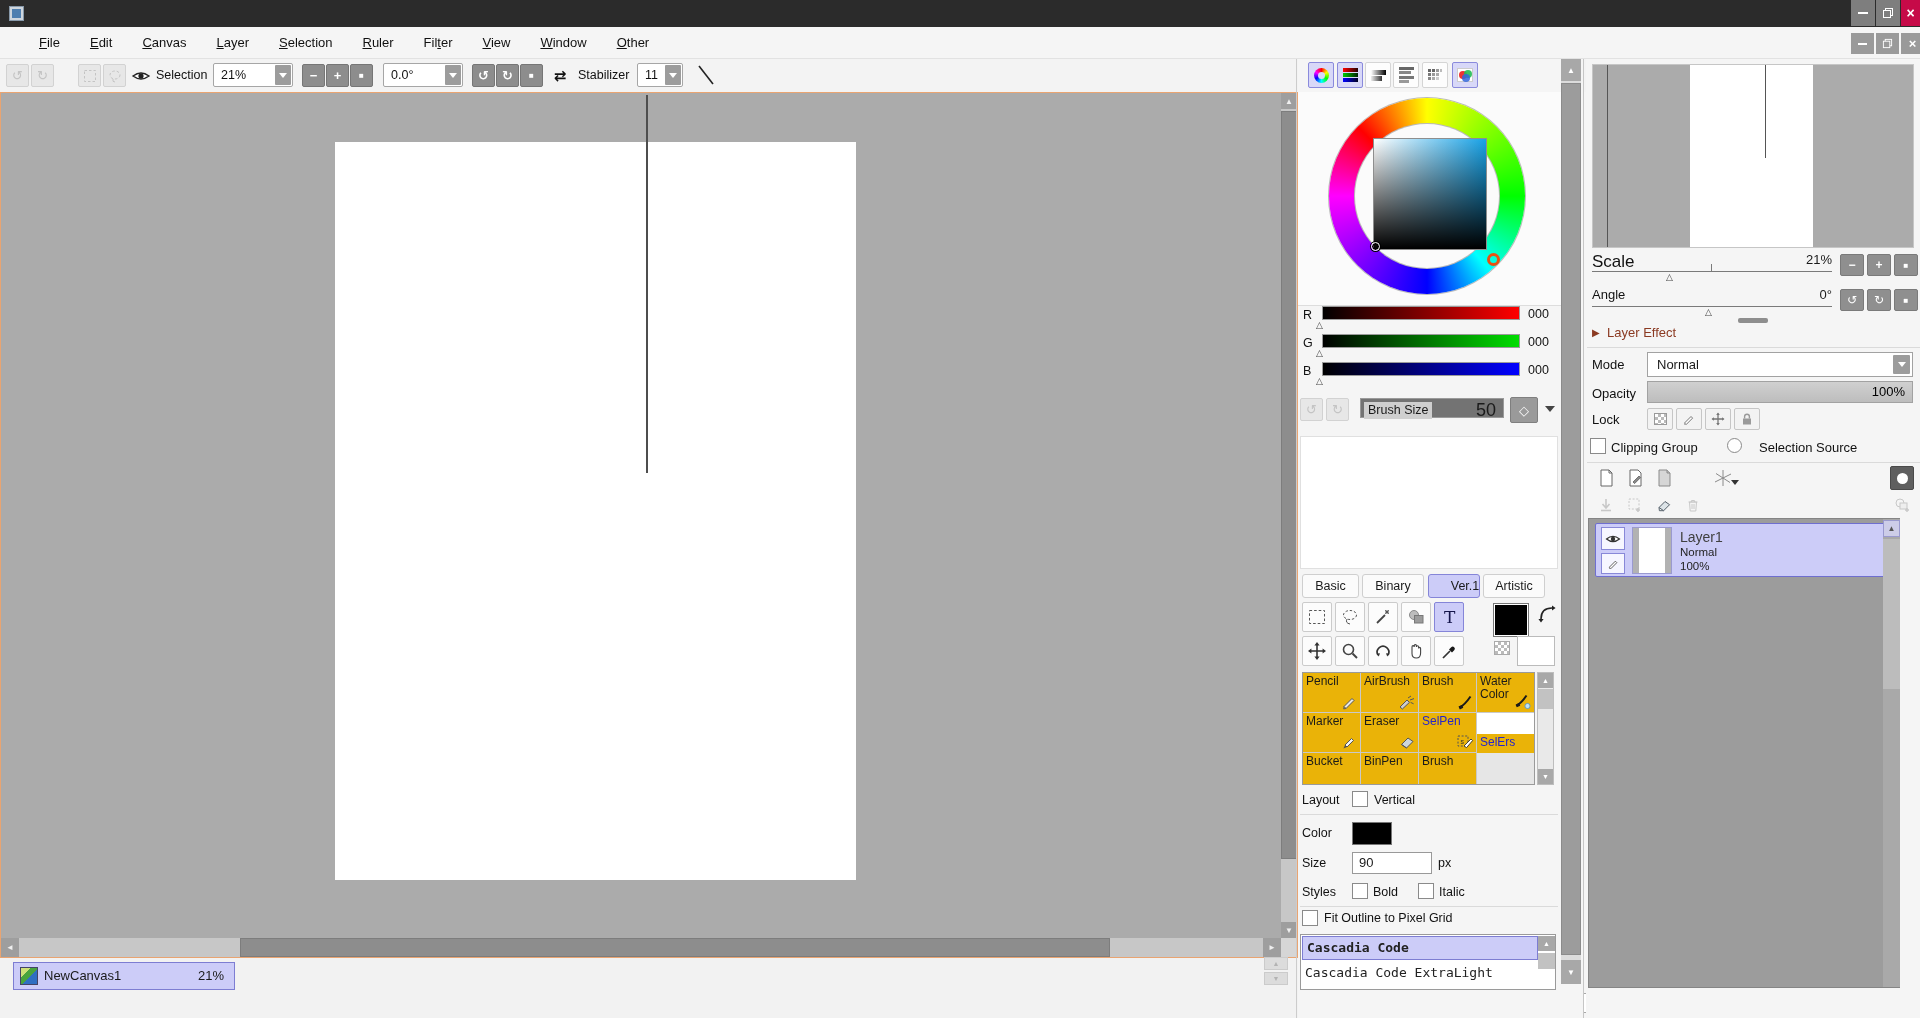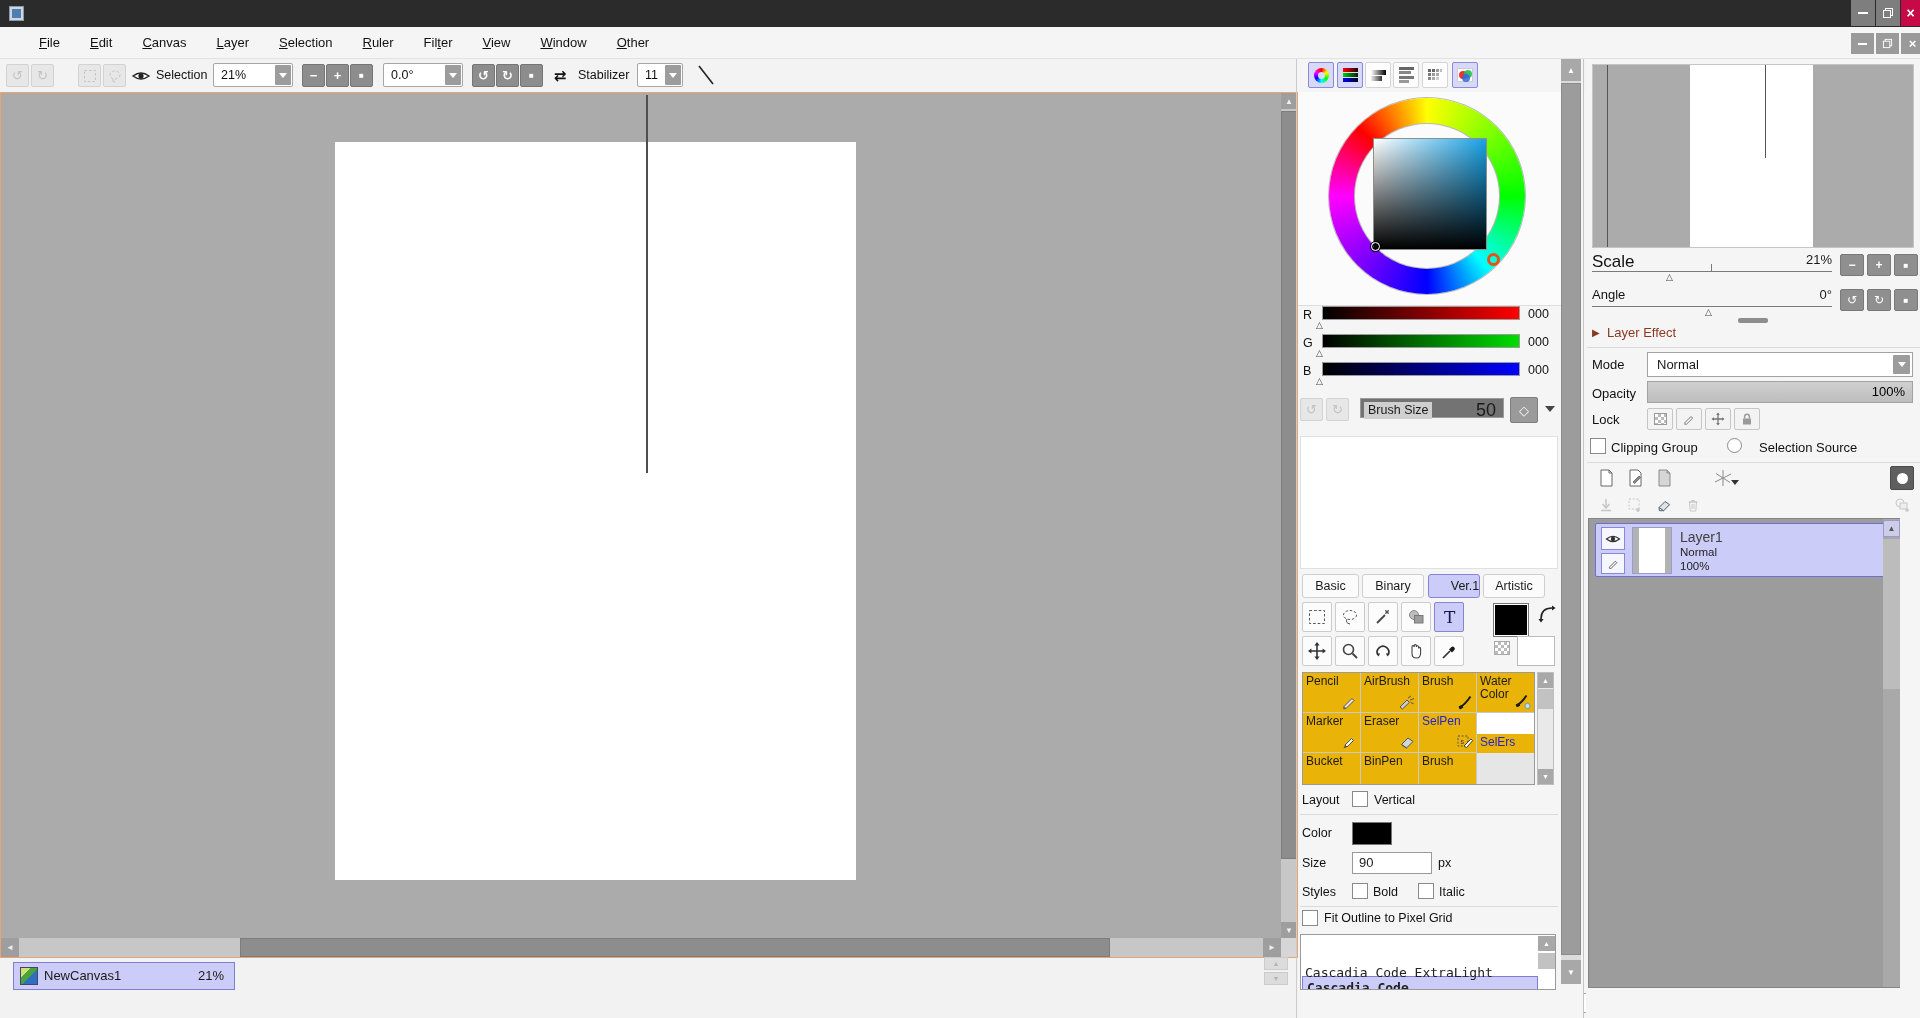--- a/index.html
+++ b/index.html
@@ -474,21 +474,21 @@
 <div class="a fld-lbl" style="left:1302px;top:885px;">Styles</div>
 <div class="a checkbox" style="left:1352px;top:883px;"></div>
 <div class="a fld-lbl" style="left:1373px;top:885px;">Bold</div>
 <div class="a checkbox" style="left:1418px;top:883px;"></div>
 <div class="a fld-lbl" style="left:1439px;top:885px;">Italic</div>
 <div class="a divider" style="left:1300px;top:906px;width:258px;"></div>
 <div class="a checkbox" style="left:1302px;top:910px;"></div>
 <div class="a fld-lbl" style="left:1324px;top:911px;">Fit Outline to Pixel Grid</div>
 
 <div class="a font-list">
-  <div class="font-row sel" style="top:1px;left:1px;margin-top:40px;">Cascadia Code</div>
+  <div class="font-row sel" style="top:1px;left:1px;">Cascadia Code</div>
   <div class="font-row" style="top:27px;">Cascadia Code ExtraLight</div>
   <div class="font-row" style="top:49px;">Cascadia Code Light</div>
   <div class="a ctr small-scbtn" style="left:237px;top:1px;width:17px;height:15px;">▲</div>
   <div class="a" style="left:237px;top:18px;width:17px;height:16px;background:#c2c2c2;"></div>
 </div>
 
 <div class="a" style="left:1561px;top:59px;width:20px;height:925px;background:#dcdcdc;"></div>
 <div class="a ctr small-scbtn" style="left:1561px;top:59px;width:20px;height:22px;font-size:8px;">▲</div>
 <div class="a" style="left:1561px;top:83px;width:20px;height:872px;background:#9c9c9c;border:1px solid #8b8b8b;"></div>
 <div class="a ctr small-scbtn" style="left:1561px;top:960px;width:20px;height:24px;font-size:8px;">▼</div>

